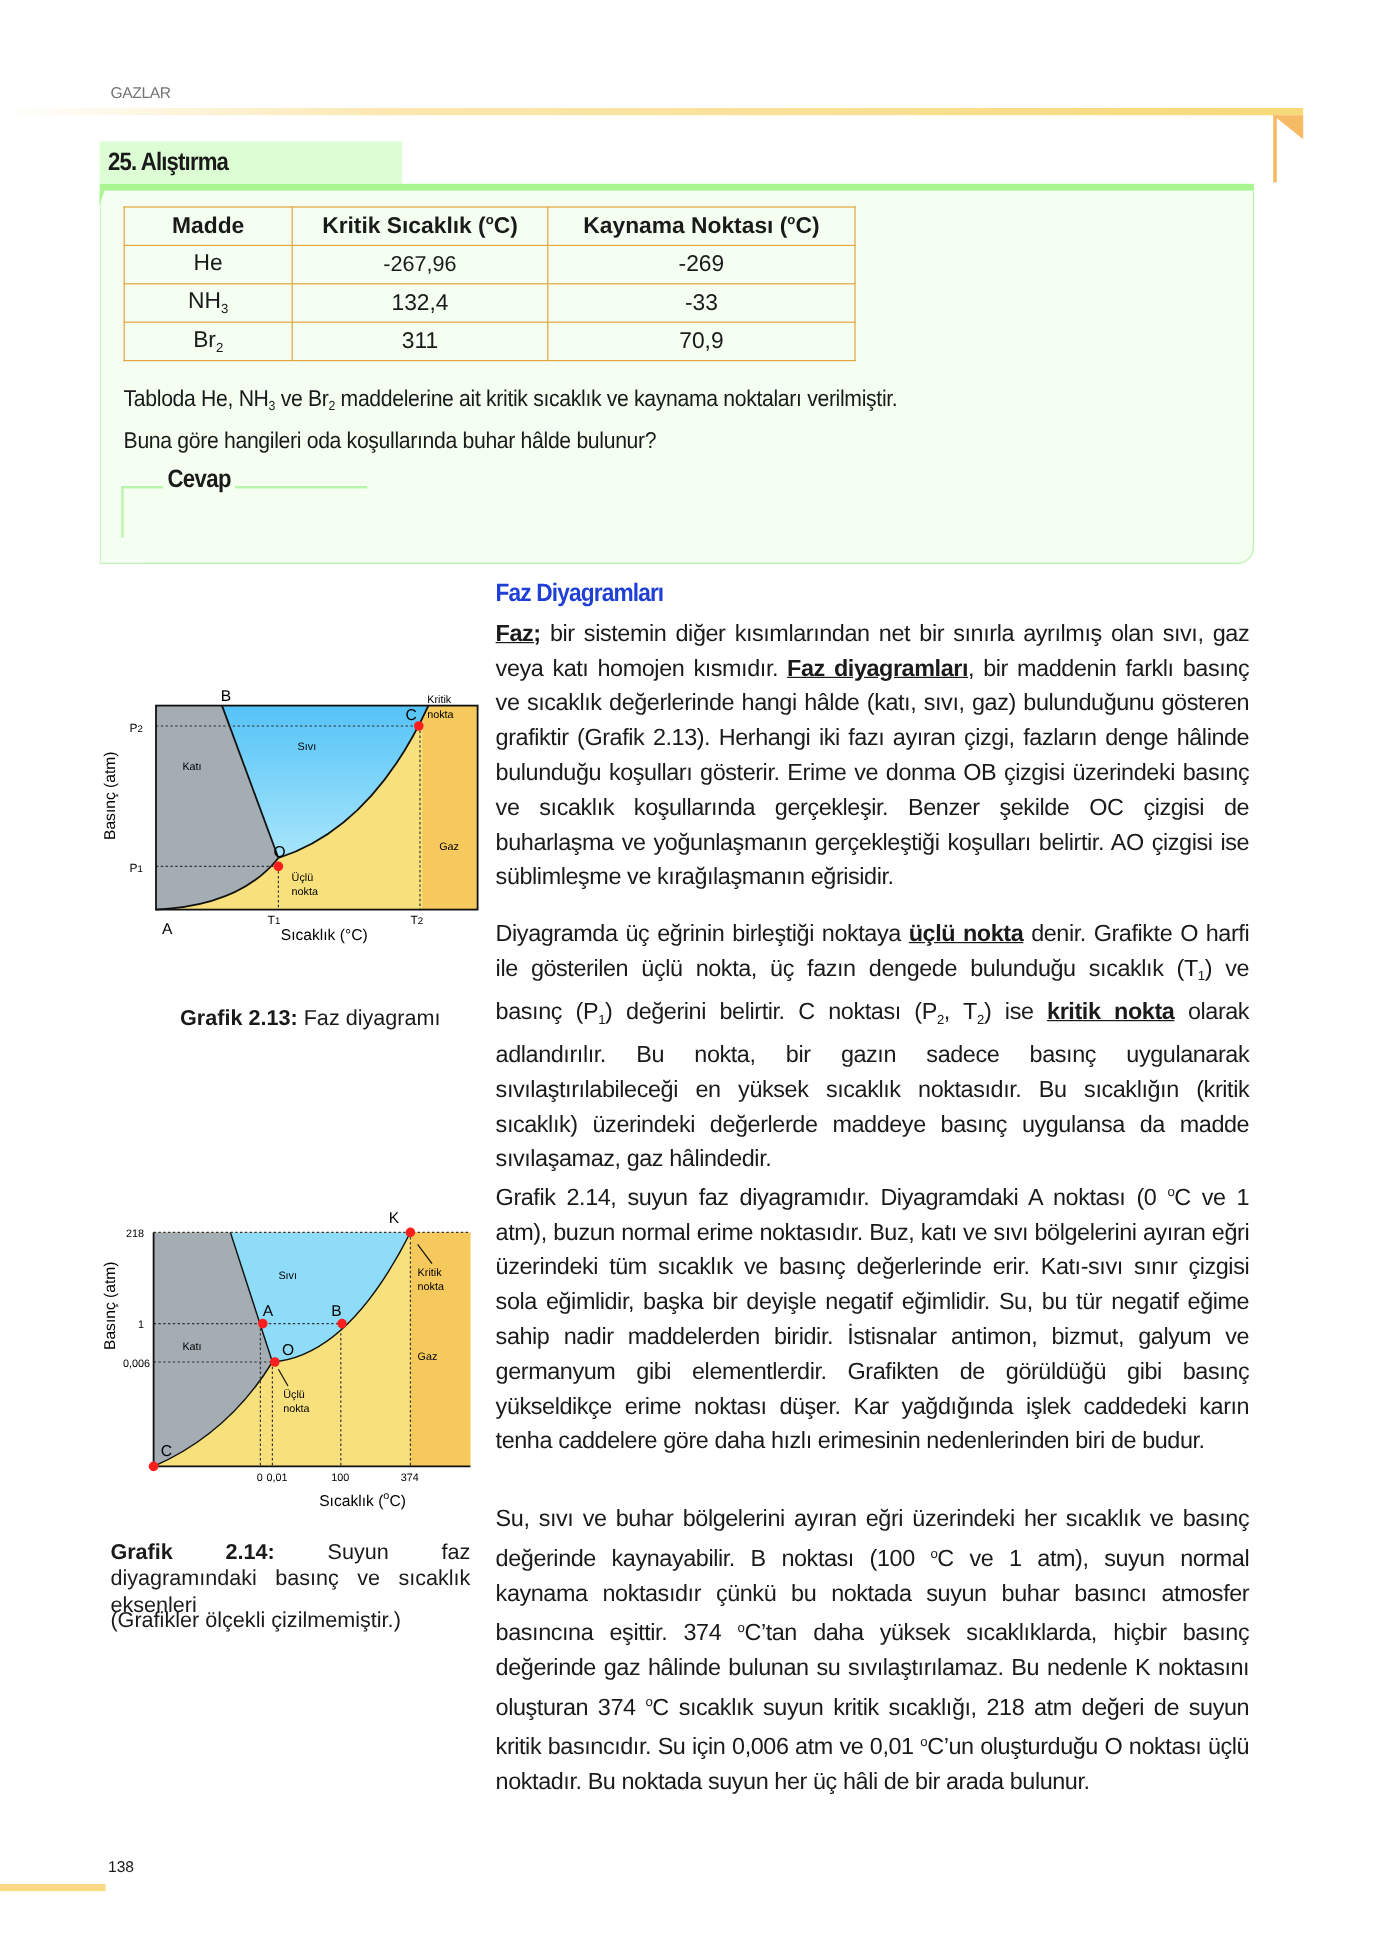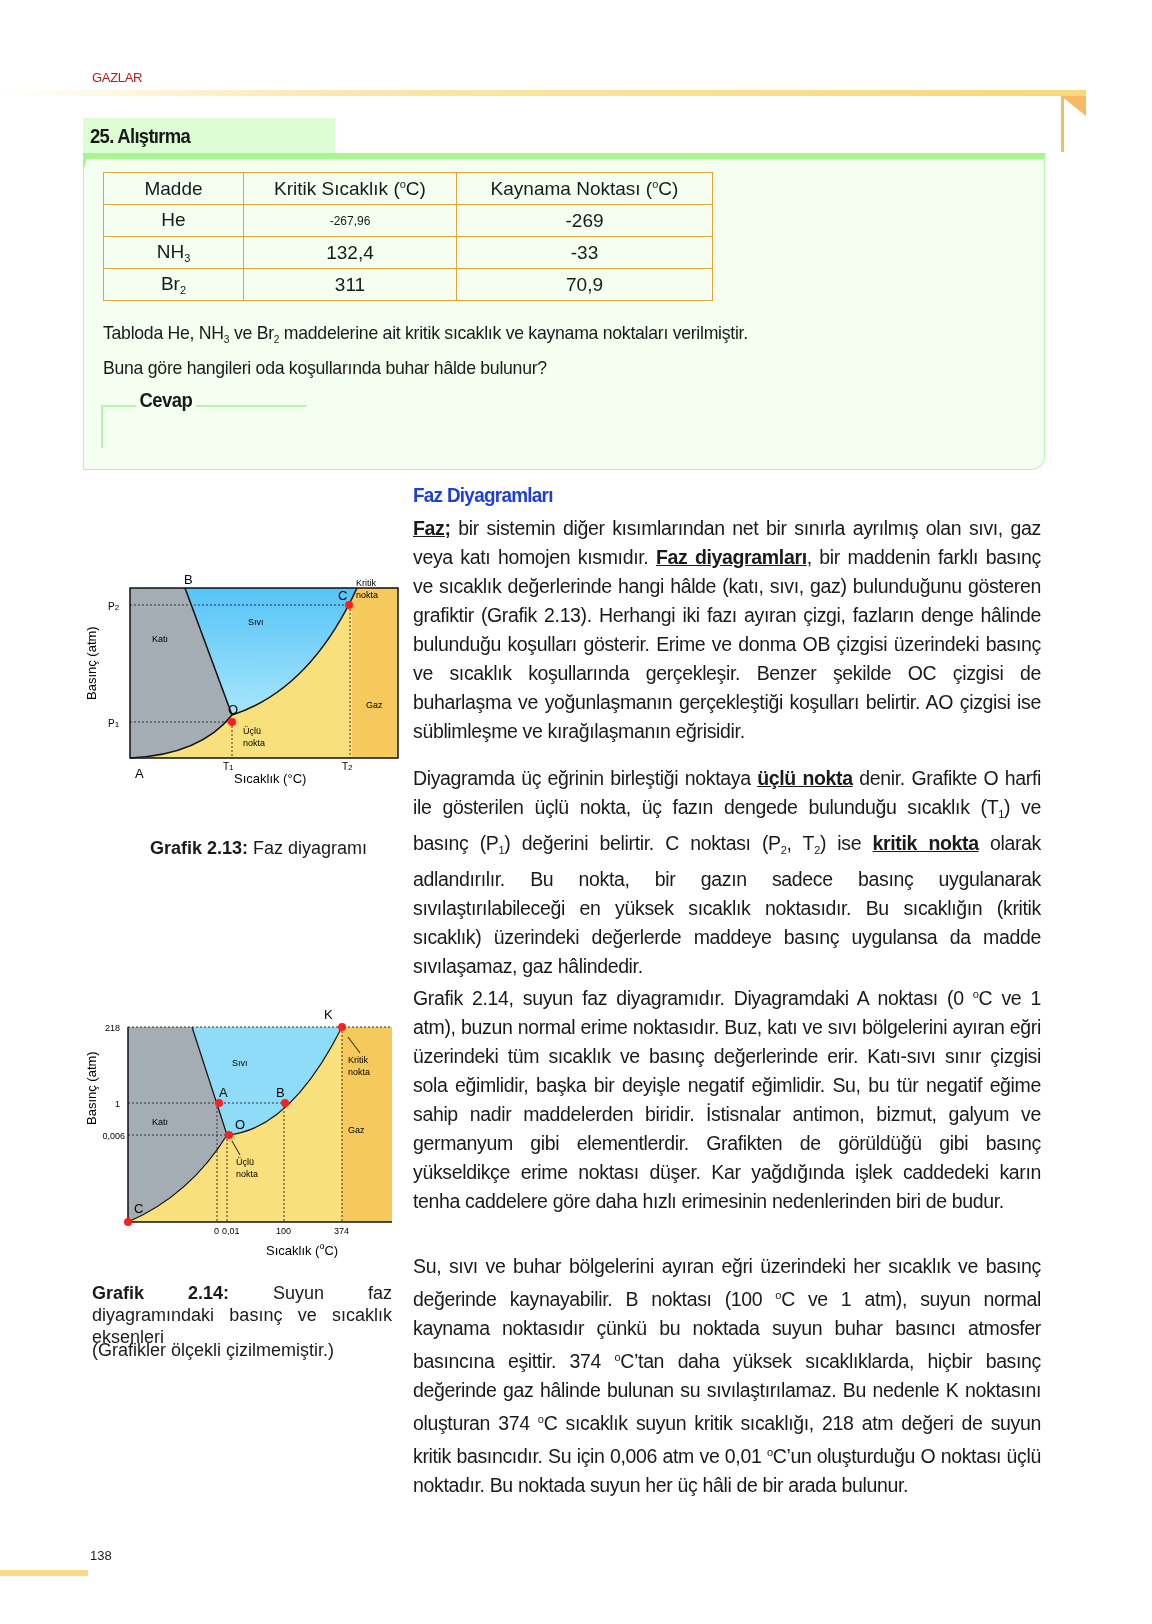--- a/index.html
+++ b/index.html
@@ -1,37 +1,37 @@
 <!DOCTYPE html>
 <html><head>
 <meta charset="utf-8">
 <style>
   * { box-sizing: border-box; margin: 0; padding: 0; }
   html, body { width: 1152px; height: 1624px; background: #ffffff; }
   body { position: relative; font-family: "Liberation Sans", sans-serif; color: #1a1a1a; overflow: hidden; }
 
-  .running-head { position: absolute; left: 92px; top: 70px; font-size: 13px; color: #b91c1c; letter-spacing: -0.3px; font-family: "Liberation Sans", sans-serif; }
+  .running-head { position: absolute; left: 92px; top: 70px; font-size: 13px; color: #737373; letter-spacing: -0.3px; font-family: "Liberation Sans", sans-serif; }
   .top-rule { position: absolute; left: 0; top: 90px; width: 1086px; height: 6px;
     background: linear-gradient(to right, rgba(255,240,200,0) 0%, #fbe7b0 30%, #f6d979 100%); }
   .top-corner { position: absolute; left: 1061px; top: 96px; width: 0; height: 0;
     border-top: 20px solid #f6b964; border-left: 25px solid transparent; }
   .top-corner-stem { position: absolute; left: 1061px; top: 96px; width: 3px; height: 56px; background: #f6b964; }
 
   .ex-title-bg { position: absolute; left: 83px; top: 118px; width: 252px; height: 35px; background: #ddfdd5; }
   .ex-title { position: absolute; left: 90px; top: 124px; font-size: 21px; font-weight: bold; letter-spacing: -0.8px; transform: scaleX(0.88); transform-origin: left; }
 
   .ex-box { position: absolute; left: 83px; top: 153px; width: 962px; height: 317px; background: #f4fff1;
     border: 1.5px solid #b8f5ac; border-top: 6px solid #a8f592; border-bottom-right-radius: 14px; }
   .ex-box-notch { position: absolute; left: 83px; top: 159px; width: 0; height: 0;
     border-left: 4px solid #a8f592; border-bottom: 12px solid transparent; }
 
   table.data { position: absolute; left: 103px; top: 172px; border-collapse: collapse; font-size: 19px; }
   table.data th, table.data td { border: 1.5px solid #e2a43a; text-align: center; height: 32px; padding: 0 8px; }
-  table.data th { font-weight: normal; font-size: 19px; }
-  table.data td.num { font-size: 12px; margin-top: 21px; }
+  table.data th { font-weight: bold; font-size: 19px; }
+  table.data td.num { font-size: 18px; margin-top: 21px; }
   .c1 { width: 140px; } .c2 { width: 213px; } .c3 { width: 256px; }
   sub { font-size: 11px; vertical-align: -4px; }
   sup { font-size: 11px; vertical-align: 7px; }
 
   .ex-text { position: absolute; left: 103px; font-size: 19px; letter-spacing: -0.3px; transform: scaleX(0.93); transform-origin: left; white-space: nowrap; }
   .cevap-line-h { position: absolute; left: 101px; top: 405px; width: 205px; height: 2px; background: #b8f5ac; }
   .cevap-line-v { position: absolute; left: 101px; top: 405px; width: 2px; height: 43px; background: #b8f5ac; }
   .cevap { position: absolute; left: 136px; top: 388px; font-size: 21px; font-weight: bold; background: #f4fff1; padding: 0 4px; letter-spacing: -0.6px; transform: scaleX(0.88); transform-origin: left; }
 
   .section-title { position: absolute; left: 413px; top: 483px; font-size: 21px; font-weight: bold; color: #1f3fd6; letter-spacing: -0.8px; transform: scaleX(0.9); transform-origin: left; }

